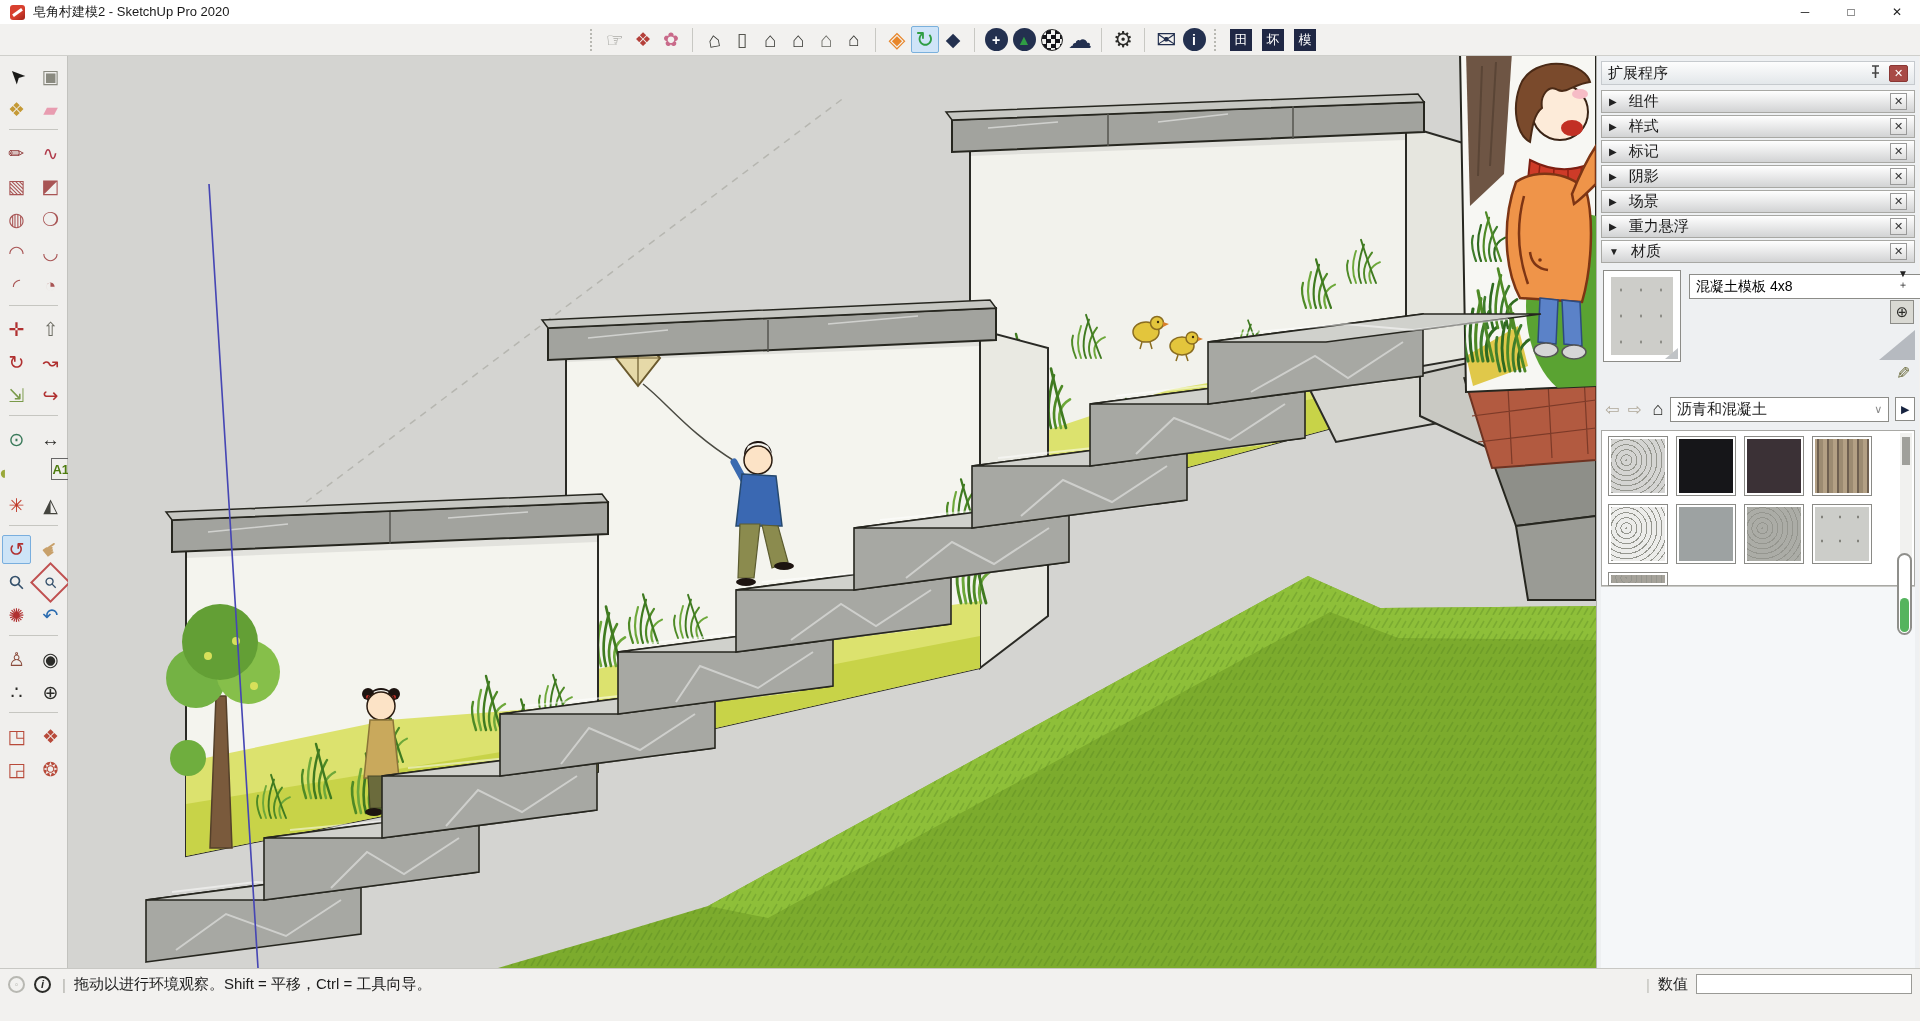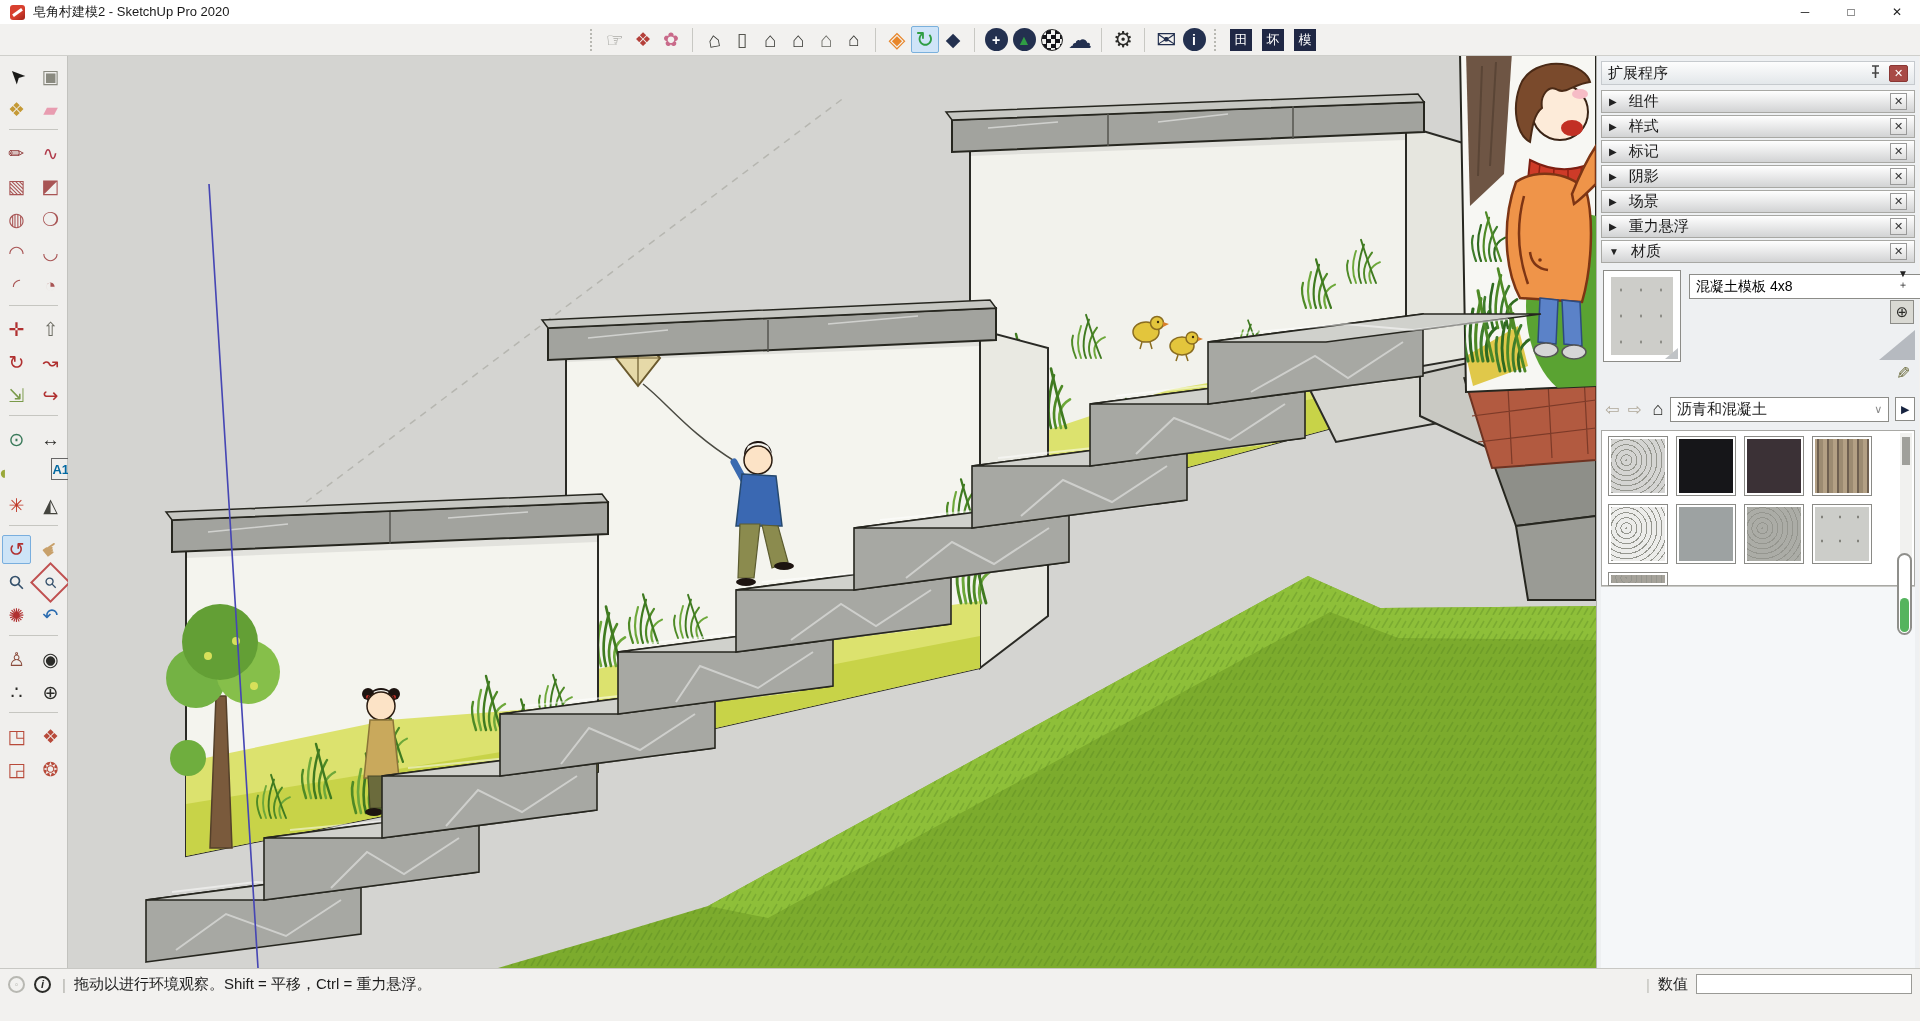--- a/index.html
+++ b/index.html
@@ -186,21 +186,21 @@
           <span class="rtool" title="" style="color: rgb(122, 154, 74);">⇲</span>
           <span class="rtool" title="" style="color: rgb(176, 48, 48);">↪</span>
         </div>
         <div class="rsep"></div>
         <div class="rrow">
           <span class="rtool" title="" style="color: rgb(58, 122, 90);">⊙</span>
           <span class="rtool" title="" style="color: rgb(43, 43, 40);">↔</span>
         </div>
         <div class="rrow">
           <span class="rtool" title="" style="color: rgb(154, 168, 58);">◖</span>
-          <span class="rtool boxA" title="" style="color: #0369a1; margin-left: 38px;">A1</span>
+          <span class="rtool boxA" title="" style="color: #4d7c0f; margin-left: 38px;">A1</span>
         </div>
         <div class="rrow">
           <span class="rtool" title="" style="color: rgb(192, 58, 42);">✳</span>
           <span class="rtool" title="" style="color: rgb(68, 68, 62);">◭</span>
         </div>
         <div class="rsep"></div>
         <div class="rrow">
           <span class="rtool active" title="" style="color: rgb(176, 48, 48);">↺</span>
           <span class="rtool" title="" style="color: rgb(200, 160, 106); transform: rotate(-35deg);">☛</span>
         </div>
@@ -658,20 +658,20 @@
             <div class="grn"></div>
           </div>
       </div>
     </div>
   </div>
 
   <div id="statusbar">
     <span class="sic geo">◦</span>
     <span class="sic info">i</span>
     <span class="vsep">|</span>
-    <span>拖动以进行环境观察。Shift = 平移，Ctrl = 重力悬浮。</span>
+    <span>拖动以进行环境观察。Shift = 平移，Ctrl = 工具向导。</span>
     <span id="measure">
       <span class="vsep2">|</span>
       <span>数值</span>
       <input value="" style="">
     </span>
   </div>
 </div>
 
 </body></html>

